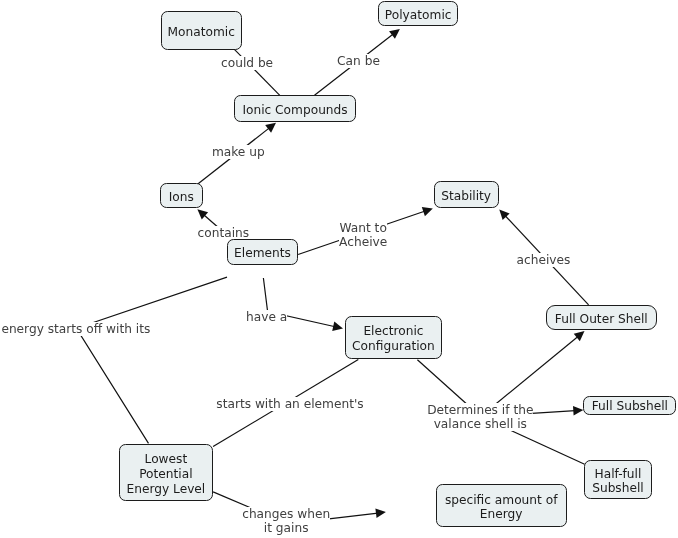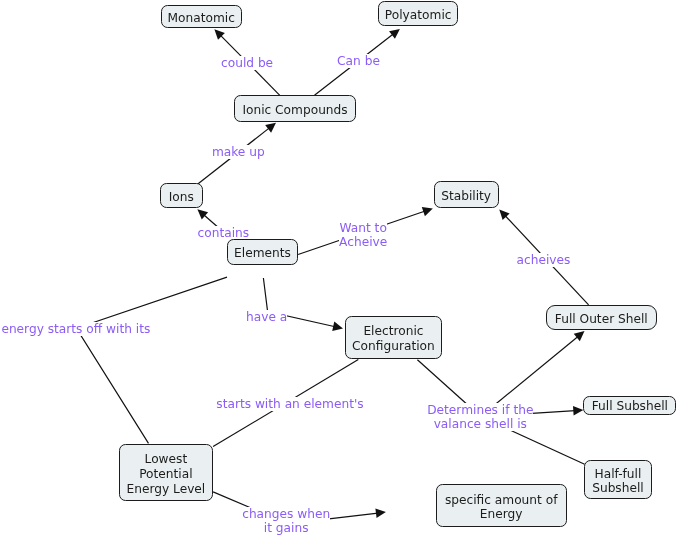--- a/index.html
+++ b/index.html
@@ -4,21 +4,21 @@
 <title>Concept Map</title>
 <style>
   html,body{margin:0;padding:0;background:#ffffff;}
   #map{position:relative;width:678px;height:538px;background:#ffffff;overflow:hidden;
        font-family:"DejaVu Sans", sans-serif;}
   #edges{position:absolute;left:0;top:0;width:678px;height:538px;}
   .node{position:absolute;box-sizing:border-box;border:1.4px solid #1c1c1c;border-radius:6.5px;
         background:#eaf0f1;color:#1c1c1c;display:flex;align-items:center;justify-content:center;
         text-align:center;line-height:14.6px;font-size:12.2px;}
   .node span{white-space:pre;display:block;position:relative;top:1.6px;}
-  .elabel{position:absolute;color:#8b5cf6;font-size:12.2px;line-height:14.0px;white-space:pre;
+  .elabel{position:absolute;color:#404040;font-size:12.2px;line-height:14.0px;white-space:pre;
           text-align:center;background:#ffffff;}
 </style>
 </head>
 <body>
 
 <div id="map">
   <svg id="edges" viewBox="0 0 678 538">
       <path d="M 214.4 29.2 L 224.84545922340575 32.93261056261806 L 218.0211957722852 39.68460496054971 Z" fill="#111111"></path>
       <polyline points="279.8,95.3 220.02666199827638,34.88688620926711" fill="none" stroke="#111111" stroke-width="1.2"></polyline>
       <path d="M 399.9 28.9 L 394.9445352272196 38.82387872183719 L 389.05746971546205 31.24084109432442 Z" fill="#111111"></path>
@@ -54,21 +54,21 @@
 Acheive</div>
     <div class="elabel" style="left: 516.6px; top: 253.1px;">acheives</div>
     <div class="elabel" style="left: 246.1px; top: 309.7px;">have a</div>
     <div class="elabel" style="left: 1.4px; top: 321.5px;">energy starts off with its</div>
     <div class="elabel" style="left: 216.3px; top: 397.1px;">starts with an element's</div>
     <div class="elabel" style="left: 427.2px; top: 403px;">Determines if the
 valance shell is</div>
     <div class="elabel" style="left: 242.2px; top: 507.2px;">changes when
 it gains</div>
 
-    <div class="node" style="left: 160.6px; top: 5px; width: 81.2px; height: 23px;">
+    <div class="node" style="left: 160.6px; top: 11px; width: 81.2px; height: 39px;">
       <span>Monatomic</span>
     </div>
     <div class="node" style="left: 378.1px; top: 1.4px; width: 80.2px; height: 24.6px;">
       <span>Polyatomic</span>
     </div>
     <div class="node" style="left: 233.6px; top: 95.2px; width: 122.9px; height: 26.6px;">
       <span>Ionic Compounds</span>
     </div>
     <div class="node" style="left: 159.6px; top: 183.4px; width: 43.4px; height: 25px;">
       <span>Ions</span>

